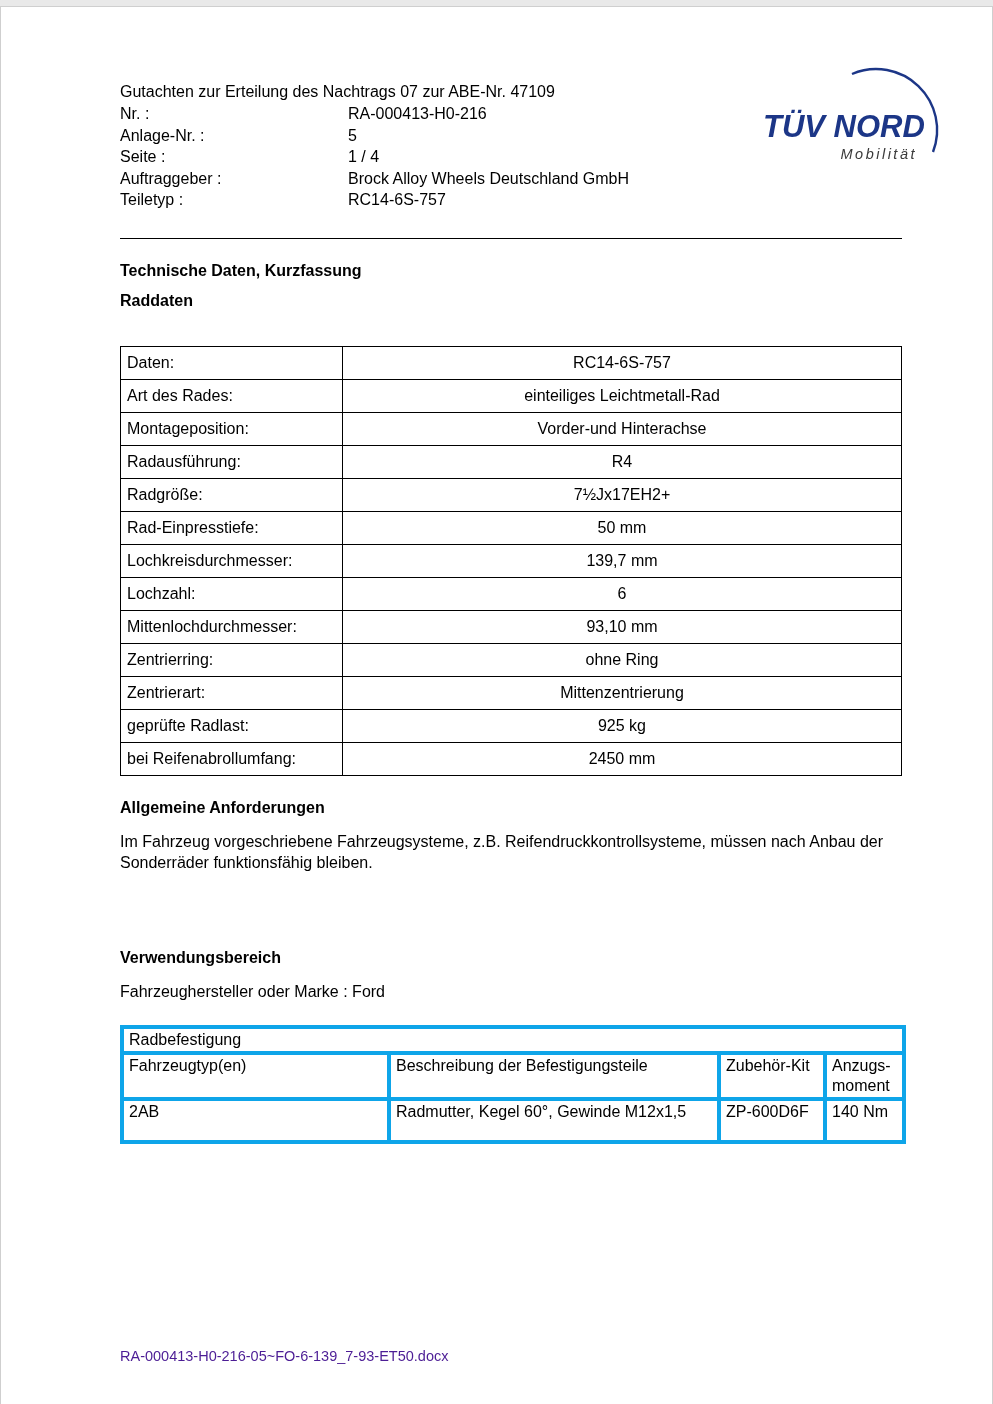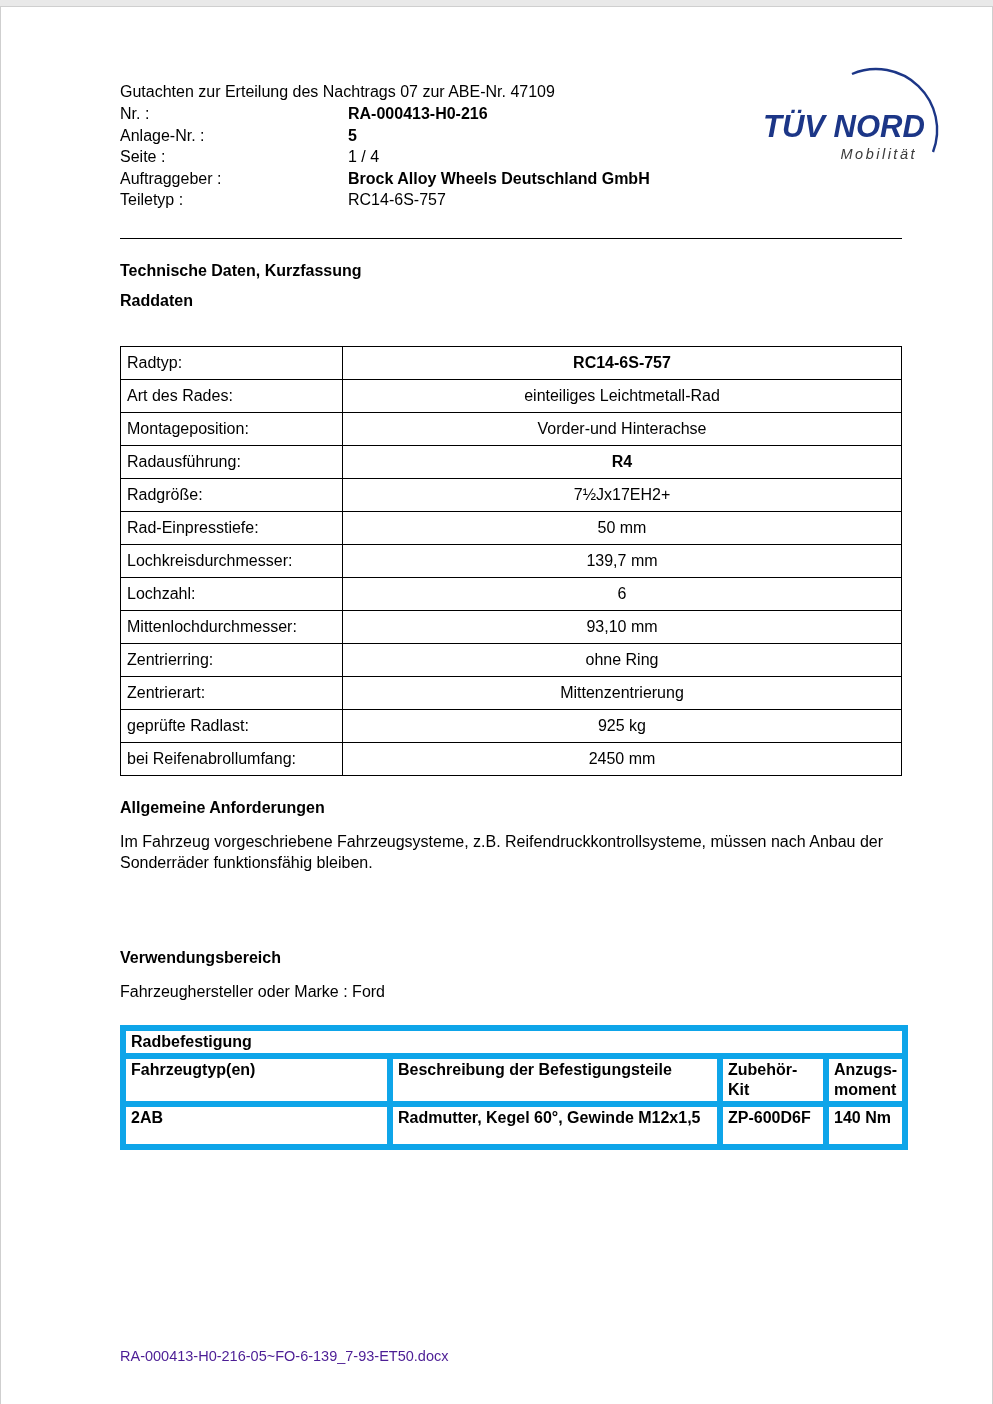--- a/index.html
+++ b/index.html
@@ -14,21 +14,21 @@
     font-size:16px;
     margin-top:6px;
   }
   .content { padding:74px 92px 0 119px; }
 
   
   .doc-title { font-size:16px; line-height:22px; }
   .meta-row { display:flex; font-size:16px; line-height:21.5px; }
   .meta-label { width:228px; flex:none; }
   .meta-value { flex:1; }
-  .bold { font-weight:bold; }
+  .bold { font-weight:normal; }
 
   .logo { position:absolute; top:50px; left:758px; width:190px; height:112px; }
 
   .rule { border:none; border-top:1.5px solid #000; margin-top:27px; width:782px; }
 
   h2.sec {
     font-size:16px; font-weight:bold; 
     margin-top:22px; line-height:20px;
   }
   h2.sec.tight { margin-top:10px; }
@@ -49,22 +49,22 @@
   p.body-text { font-size:16px; margin-top:13px; line-height:21.5px; max-width:772px; }
 
   .plain-line { font-size:16px; margin-top:13px; line-height:21px; }
 
   
   table.befestigung {
     border-collapse:collapse; width:782px; margin-top:23px;
     font-size:16px; table-layout:fixed;
   }
   table.befestigung th, table.befestigung td {
-    border:6px solid #0ea5e9; padding:1px 5px; text-align:left;
-    vertical-align:top; font-weight:bold; line-height:20px;
+    border:4px solid #0ea5e9; padding:1px 5px; text-align:left;
+    vertical-align:top; font-weight:normal; line-height:20px;
   }
   table.befestigung .c1 { width:267px; }
   table.befestigung .c2 { width:330px; }
   table.befestigung .c3 { width:106px; }
   table.befestigung .c4 { width:79px; }
   table.befestigung td.title-cell { height:21px; }
   table.befestigung tr.hdr th { height:42px; }
   table.befestigung tr.data td { height:43px; }
 
   .footer {
@@ -104,21 +104,21 @@
     </div>
 
     <hr class="rule">
 
     <h2 class="sec">Technische Daten, Kurzfassung</h2>
     <h2 class="sec tight">Raddaten</h2>
 
     <table class="raddaten">
       <tbody>
         <tr>
-          <td class="lbl">Radtyp:</td>
+          <td class="lbl">Daten:</td>
           <td class="val bold">RC14-6S-757</td>
         </tr>
         <tr>
           <td class="lbl">Art des Rades:</td>
           <td class="val">einteiliges Leichtmetall-Rad</td>
         </tr>
         <tr>
           <td class="lbl">Montageposition:</td>
           <td class="val">Vorder-und Hinterachse</td>
         </tr>

